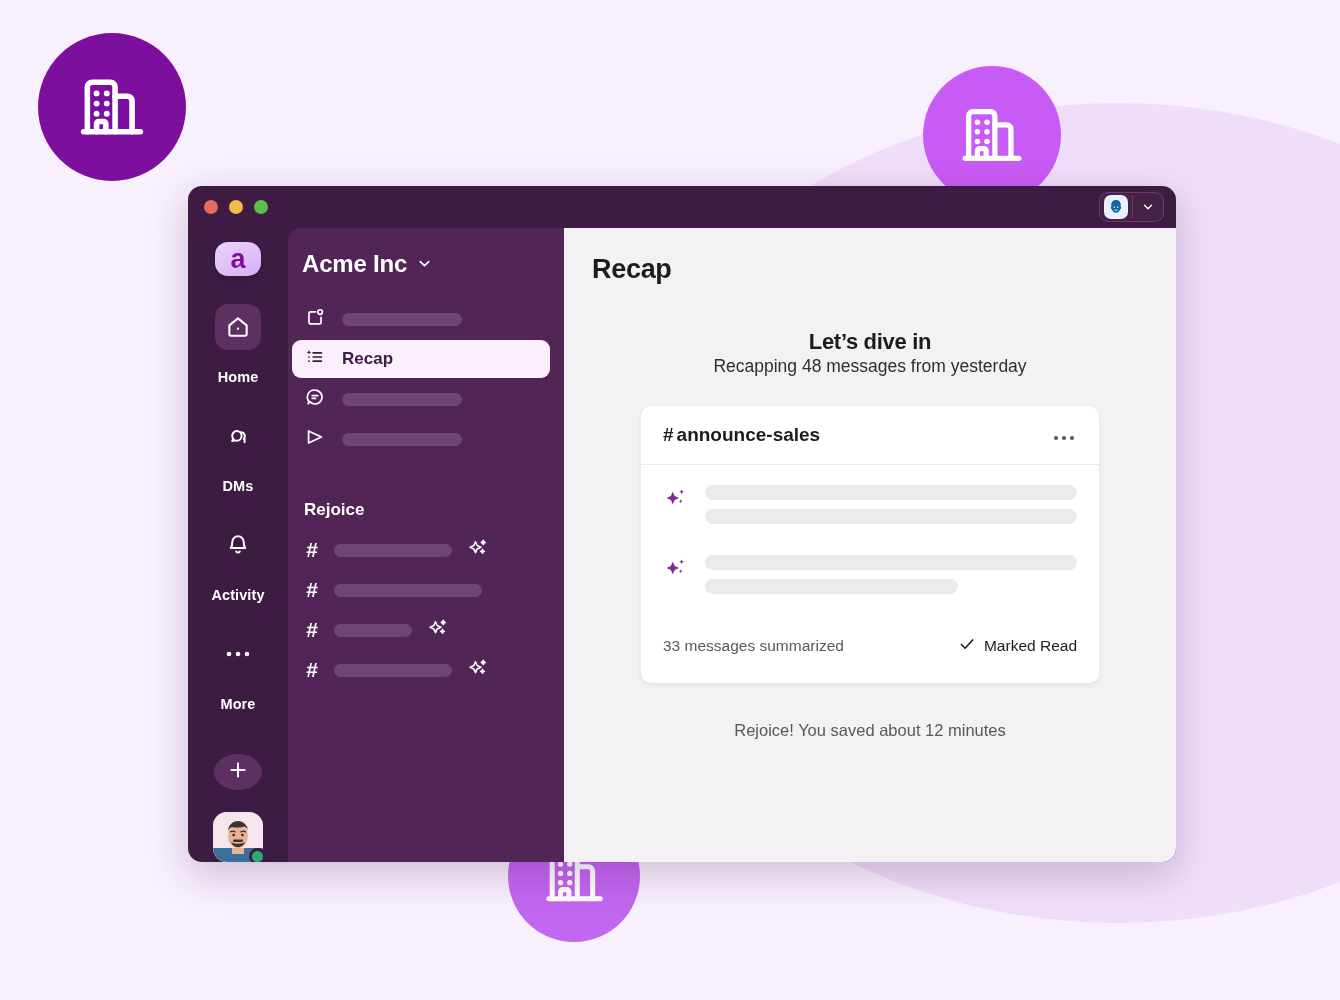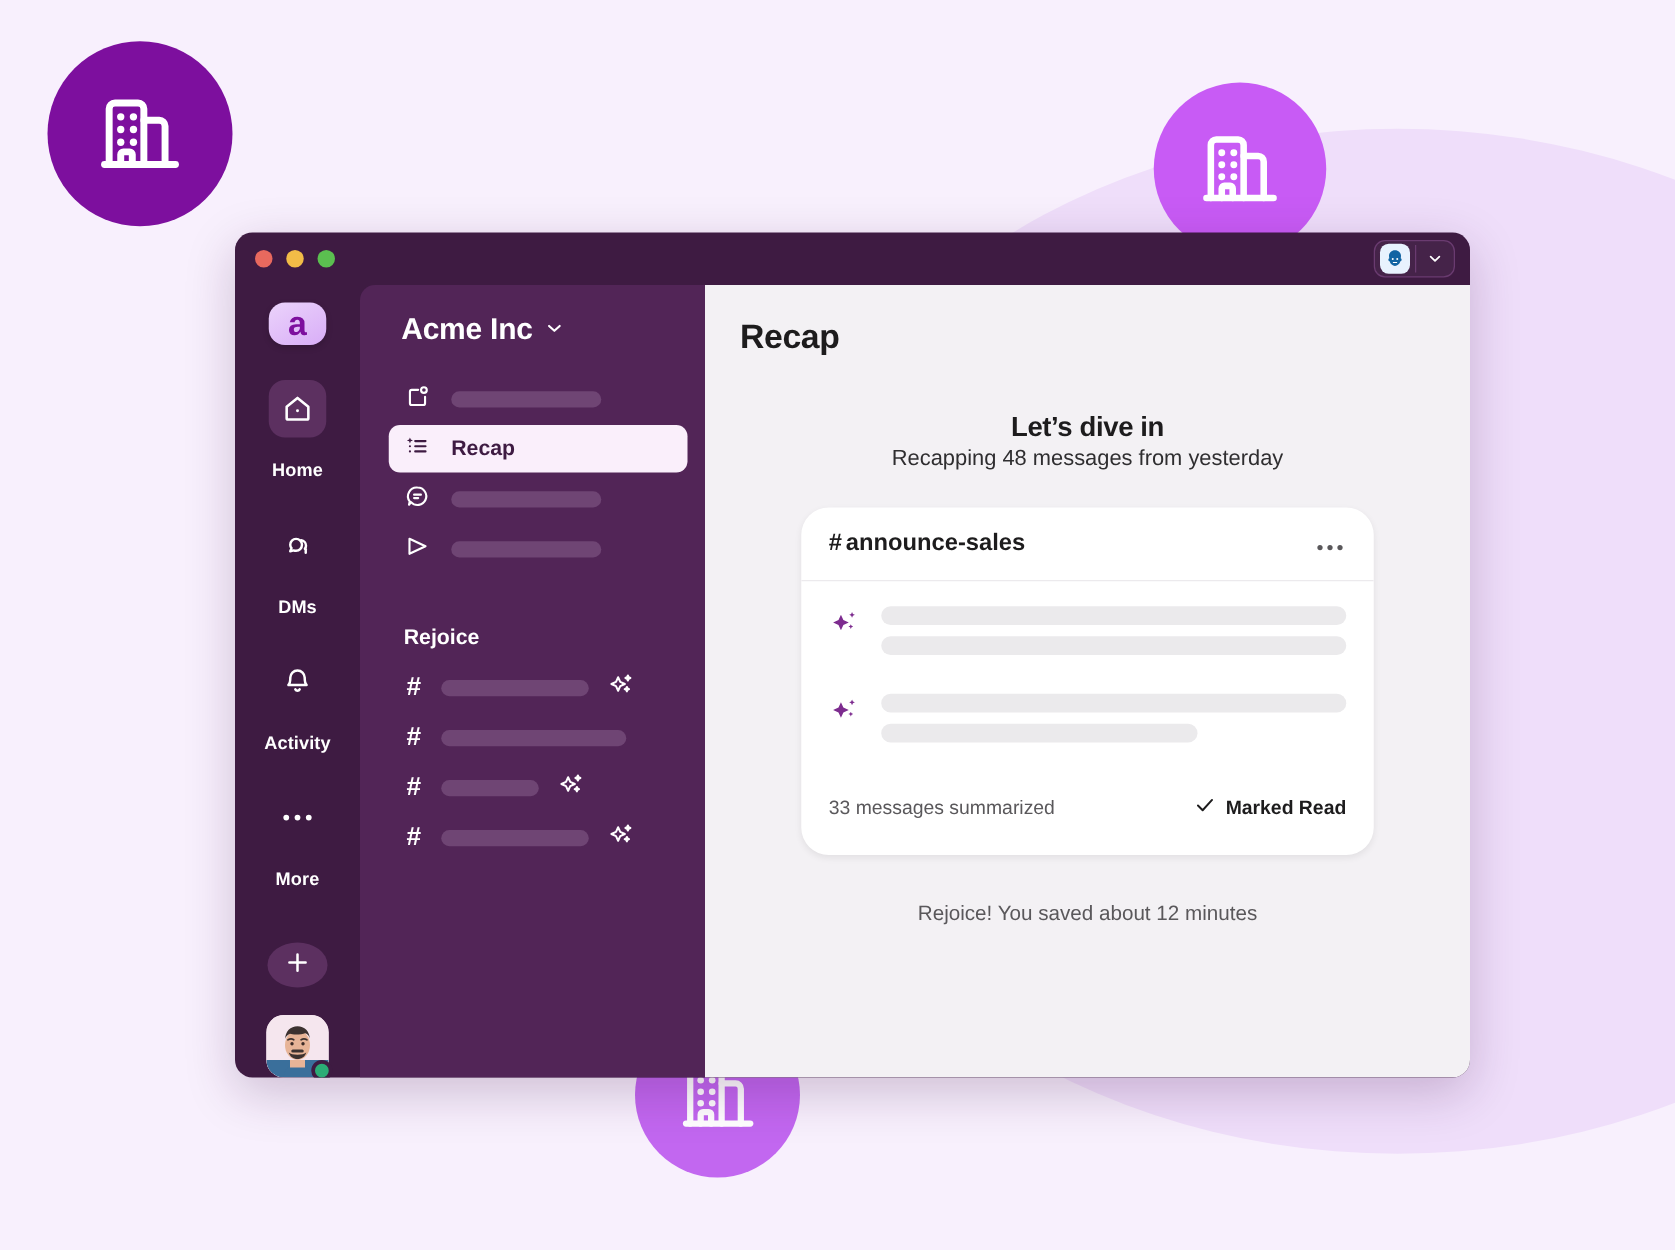--- a/index.html
+++ b/index.html
@@ -117,21 +117,21 @@
     position: absolute; right: -3px; bottom: -3px;
     width: 17px; height: 17px; border-radius: 50%;
     background: #2BAC76; border: 3px solid #3E1B42;
   }
 
   
   .panel {
     width: 276px; flex: 0 0 276px;
     background: #522557;
     border-top-left-radius: 12px;
-    padding: 22px 14px 0 23px;
+    padding: 22px 14px 0 4px;
     color: #fff;
   }
   .ws-title {
     display: flex; align-items: center; gap: 9px;
     font-size: 24px; font-weight: 700; letter-spacing: -.2px;
     padding-left: 10px; margin-bottom: 22px;
   }
   .nav-row {
     display: flex; align-items: center; gap: 16px;
     height: 38px; padding: 0 12px; border-radius: 9px;
@@ -161,42 +161,42 @@
   }
   .main-title { font-size: 27px; font-weight: 700; color: #1D1C1D; letter-spacing: -.3px; }
   .hero { text-align: center; margin-top: 44px; }
   .hero h2 { font-size: 22px; font-weight: 700; color: #1D1C1D; letter-spacing: -.3px; }
   .hero p  { font-size: 17.5px; color: #2F2E30; margin-top: 1px; }
 
   .card {
     margin: 29px auto 0;
     width: 458px;
     background: #fff;
-    border-radius: 22px;
+    border-radius: 10px;
     box-shadow: 0 2px 6px rgba(0,0,0,.07);
     overflow: hidden;
   }
   .card-head {
     display: flex; align-items: center; justify-content: space-between;
     padding: 18px 22px;
     border-bottom: 1px solid #ECEAED;
   }
   .card-head .chan { font-size: 19px; font-weight: 700; color: #1D1C1D; }
   .card-head .chan .h { font-weight: 700; margin-right: 3px; }
   .kebab { font-size: 22px; color: #5A585B; letter-spacing: 1.5px; line-height: 10px; }
   .card-body { padding: 20px 22px 0; }
   .sum-row { display: flex; gap: 16px; align-items: flex-start; margin-bottom: 22px; }
   .sum-lines { flex: 1 1 auto; }
   .line { height: 15px; border-radius: 8px; background: #EBEAEC; margin-bottom: 9px; }
   .card-foot {
     display: flex; align-items: center; justify-content: space-between;
     padding: 10px 22px 26px;
   }
   .foot-left { font-size: 15.5px; color: #5A585B; }
-  .foot-right { font-size: 15.5px; font-weight: 700; color: #1D1C1D; display: flex; align-items: center; gap: 8px; }
+  .foot-right { font-size: 15.5px; font-weight: 400; color: #1D1C1D; display: flex; align-items: center; gap: 8px; }
   .outro { text-align: center; margin-top: 36px; font-size: 16.5px; color: #5A585B; line-height: 1.45; }
 </style>
 </head>
 <body>
 
 <div id="stage">
 
   <div class="bg-blob"></div>
 
   <div class="badge badge-1">

